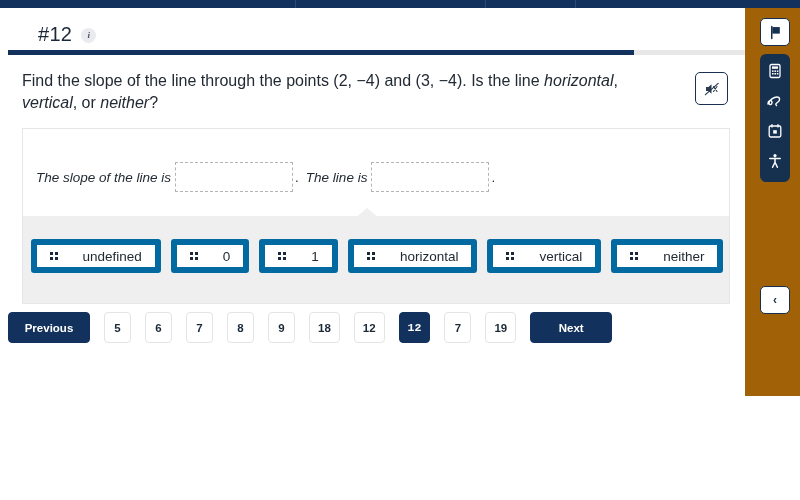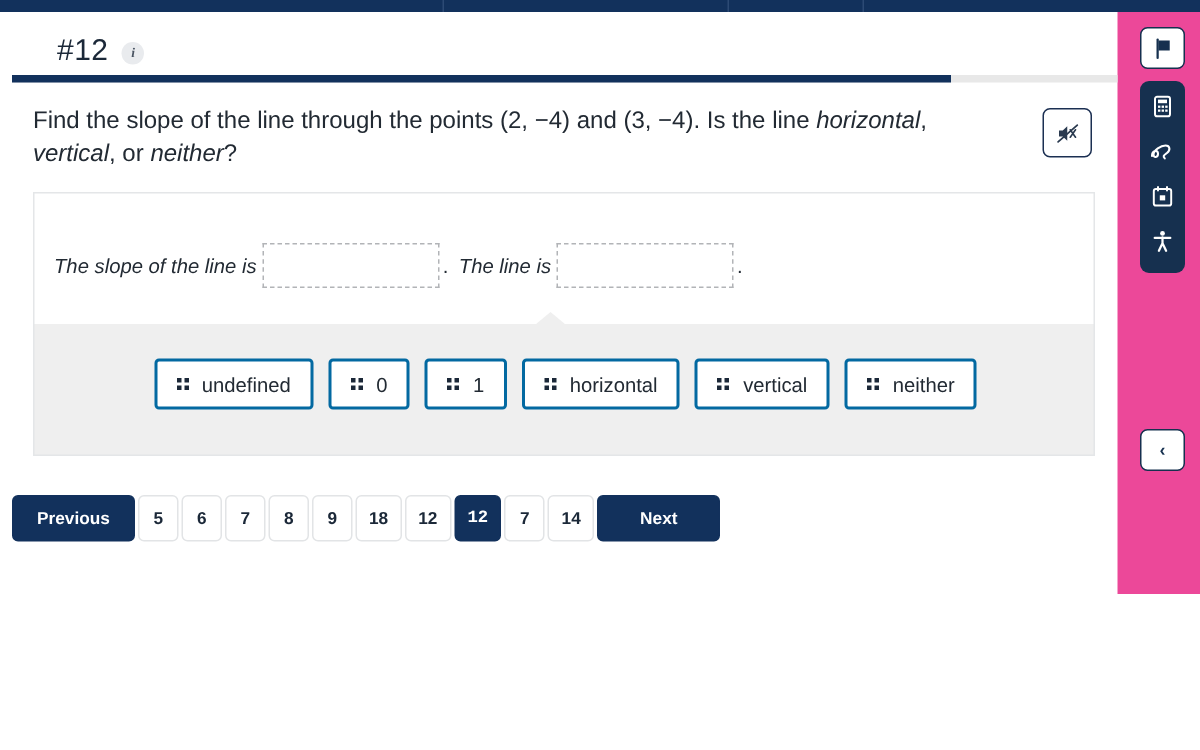--- a/index.html
+++ b/index.html
@@ -2,21 +2,21 @@
 <html><head>
 <meta charset="utf-8">
 <style>
   * { box-sizing: border-box; margin: 0; padding: 0; }
   html, body {
     width: 800px; height: 500px;
     background: #ffffff;
     font-family: "Liberation Sans", sans-serif;
     overflow: hidden;
   }
-  .screen { position: relative; width: 800px; height: 396px; background: #ec4899; }
+  .screen { position: relative; width: 800px; height: 396px; background: #a16207; }
 
   
   .topbar {
     position: absolute; left: 0; top: 0; width: 800px; height: 8px;
     background: #12315c;
     display: flex;
   }
   .topbar-seg { height: 100%; border-right: 1px solid #2c4a74; }
   .topbar-seg.last { border-right: none; flex: 1; }
 
@@ -85,32 +85,32 @@
     width: 0; height: 0;
     border-left: 12px solid transparent;
     border-right: 12px solid transparent;
     border-bottom: 10px solid #efefef;
   }
   .tiles {
     position: absolute; left: 0; top: 23px; width: 708px;
     display: flex; justify-content: center; gap: 10px;
   }
   .tile {
-    height: 34px; background: #fff; border: 2px solid #0369a1; border-radius: 3px;
-    display: flex; align-items: center; gap: 9px;
+    height: 34px; background: #fff; border: 6px solid #0369a1; border-radius: 3px;
+    display: flex; align-items: center; gap: 25px;
     padding: 0 13px; cursor: grab;
     font-size: 13.5px; color: #222a33;
   }
   .grip { display: grid; grid-template-columns: 3px 3px; grid-template-rows: 3px 3px; gap: 2px; }
   .grip i { display: block; width: 3px; height: 3px; background: #1b2838; }
 
   
   .pager {
-    position: absolute; left: 8px; top: 322px;
-    display: flex; gap: 2px;
+    position: absolute; left: 8px; top: 304px;
+    display: flex; gap: 14px;
   }
   .pg {
     min-width: 27px; height: 31px; padding: 0 8px;
     border: 1px solid #e2e4e6; border-radius: 4px; background: #fff;
     display: flex; align-items: center; justify-content: center;
     font-size: 11.5px; font-weight: bold; color: #1b2838; cursor: pointer;
   }
   .pg.active { background: #12315c; color: #fff; border-color: #12315c; font-family: Liberation Mono, monospace; }
   .pg.wide {
     min-width: 82px; height: 31px; background: #12315c; color: #fff;
@@ -249,21 +249,21 @@
         <div class="pg wide">Previous</div>
         <div class="pg">5</div>
         <div class="pg">6</div>
         <div class="pg">7</div>
         <div class="pg">8</div>
         <div class="pg">9</div>
         <div class="pg">18</div>
         <div class="pg">12</div>
         <div class="pg active">12</div>
         <div class="pg">7</div>
-        <div class="pg">14</div>
+        <div class="pg">19</div>
         <div class="pg wide next">Next</div>
       </div>
 
   </div>
 
   <div class="rail-flag">
     <svg width="15" height="15" viewBox="0 0 16 16">
       <path d="M4 1.5 V14.5" stroke="#16304f" stroke-width="1.6" stroke-linecap="round"></path>
       <path d="M4.6 2.2 H12.6 V9.2 H4.6 Z" fill="#16304f"></path>
     </svg>

